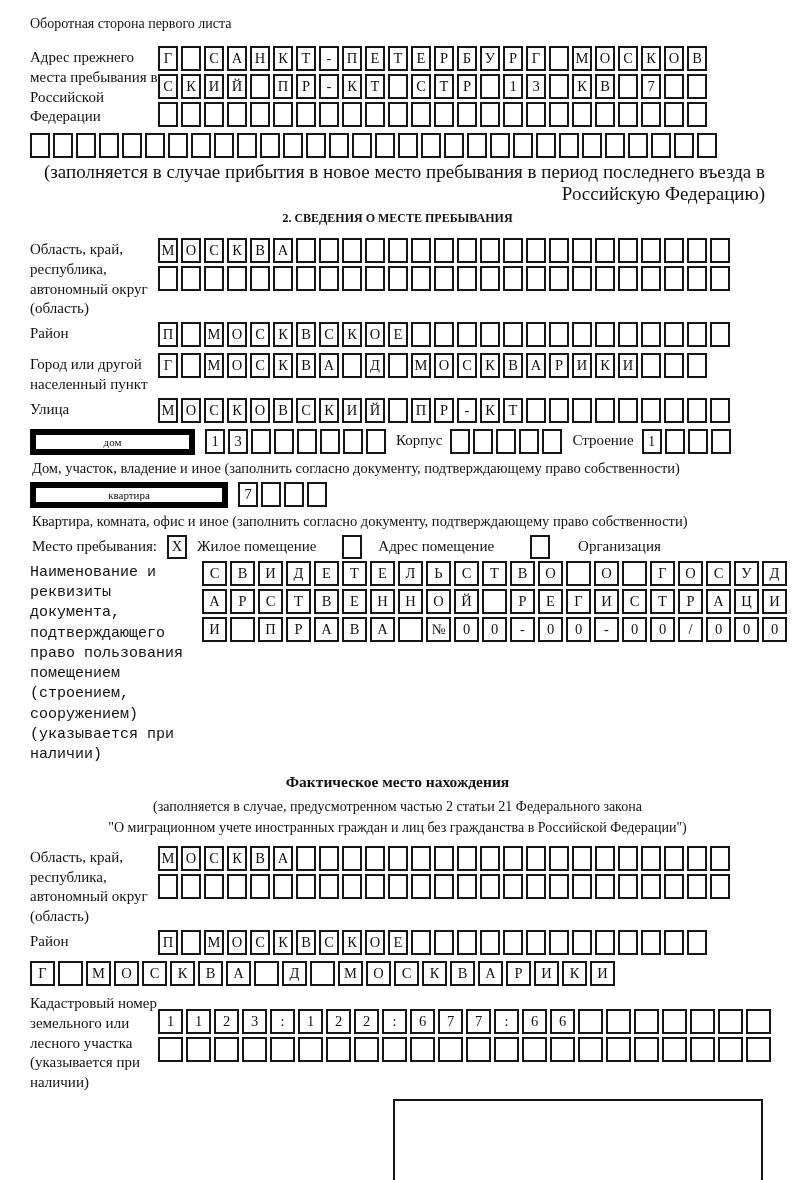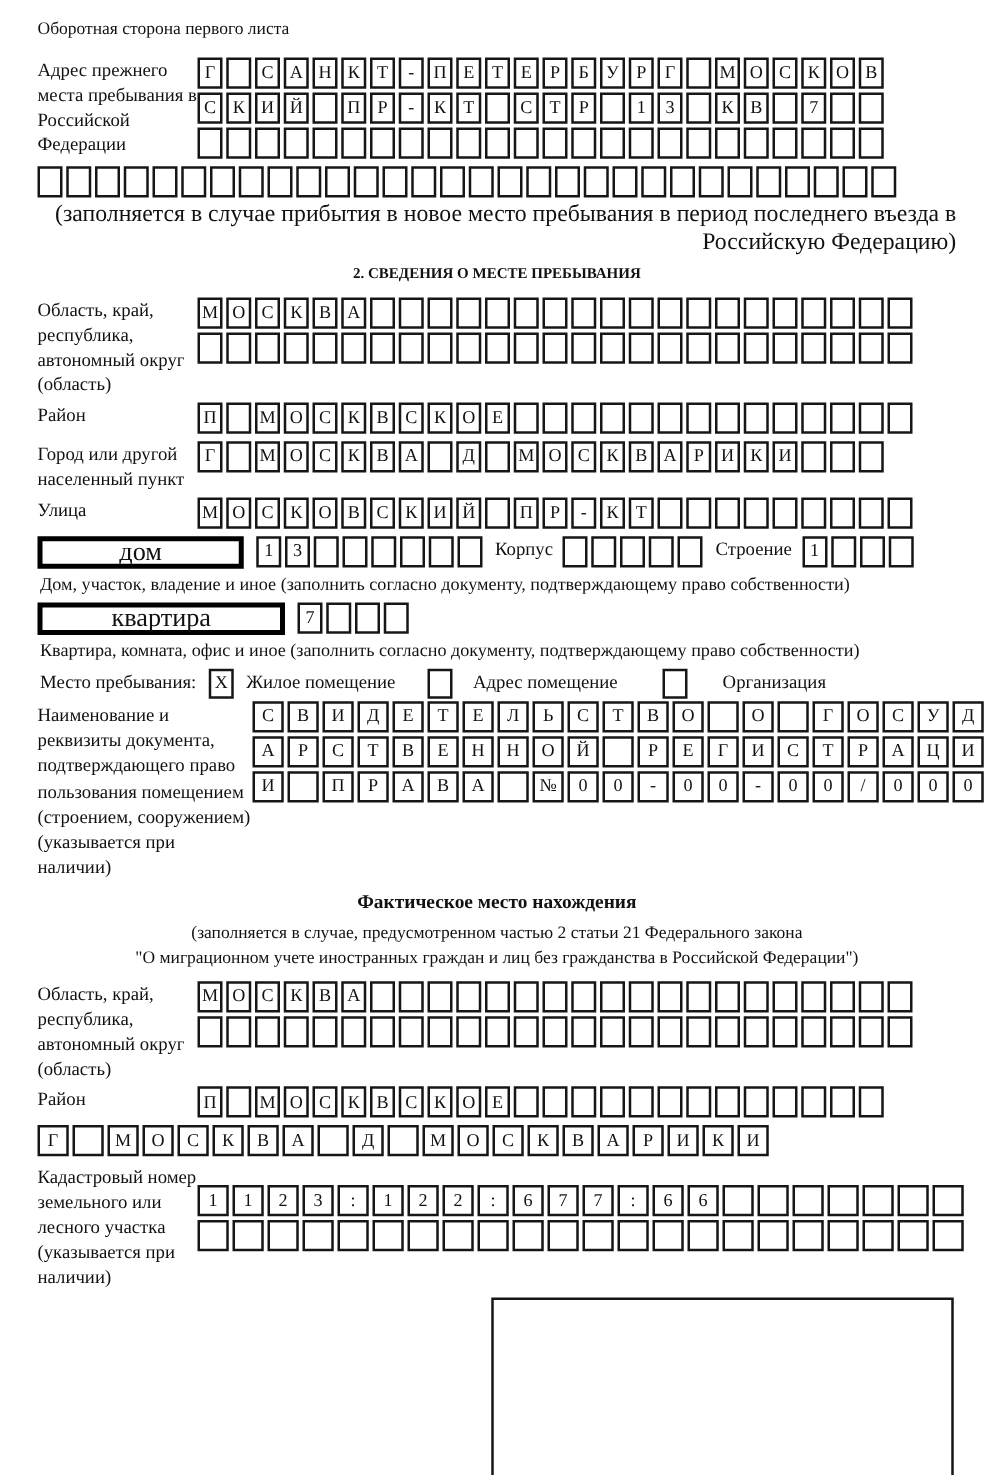--- a/index.html
+++ b/index.html
@@ -8,41 +8,41 @@
     width:800px; height:1180px;
     font-family:"Liberation Serif", serif;
     color:#111; overflow:hidden;
   }
   .page { width:800px; height:1180px; padding:14px 35px 0 30px; }
 
   .note-right { text-align:left; font-size:14px; margin:2px 32px 14px 0; }
 
   .frow { display:flex; align-items:flex-start; margin-bottom:3px; }
   .lbl { width:128px; flex-shrink:0; font-size:15px; line-height:1.32; padding-top:2px; }
-  .lbl-doc { width:172px; flex-shrink:0; font-size:15px; line-height:1.35; padding-top:2px; }
+  .lbl-doc { width:172px; flex-shrink:0; font-size:15px; line-height:1.35; padding-top:2px;font-family:Liberation Mono, monospace; }
   .lbl-wide { width:190px; flex-shrink:0; font-size:15px; line-height:1.32; padding-top:2px; }
 
   .cells { display:flex; gap:3px; margin-bottom:3px; }
   .cell {
     width:20px; height:25px; flex-shrink:0;
     border:2px solid #161616;
     display:flex; align-items:center; justify-content:center;
     font-size:14.5px; line-height:1;
   }
   .cells-wide .cell { width:25px; }
 
   .caption-c { text-align:right; font-size:19px; margin:3px 0 6px 0; }
   .caption-l { font-size:14.5px; margin:2px 0 5px 2px; }
 
   .sec-title { text-align:center; font-weight:bold; font-size:12px; margin:6px 0 12px 0; }
 
   .widebox {
-    border:4px solid #000000; height:26px;
+    border:6px solid #000000; height:26px;
     display:flex; align-items:center; justify-content:center;
-    font-size:21px; flex-shrink:0;
+    font-size:11px; flex-shrink:0;
   }
   .box-house { width:165px; margin-right:10px; }
   .box-apt   { width:198px; margin-right:10px; }
   .inline-lbl { font-size:15px; margin:3px 8px 0 10px; flex-shrink:0; }
 
   .stay-row { display:flex; align-items:center; font-size:15px; margin:4px 0 2px 2px; }
   .checkbox {
     width:20px; height:24px; border:2px solid #161616; flex-shrink:0;
     display:flex; align-items:center; justify-content:center; font-size:14.5px;
   }

